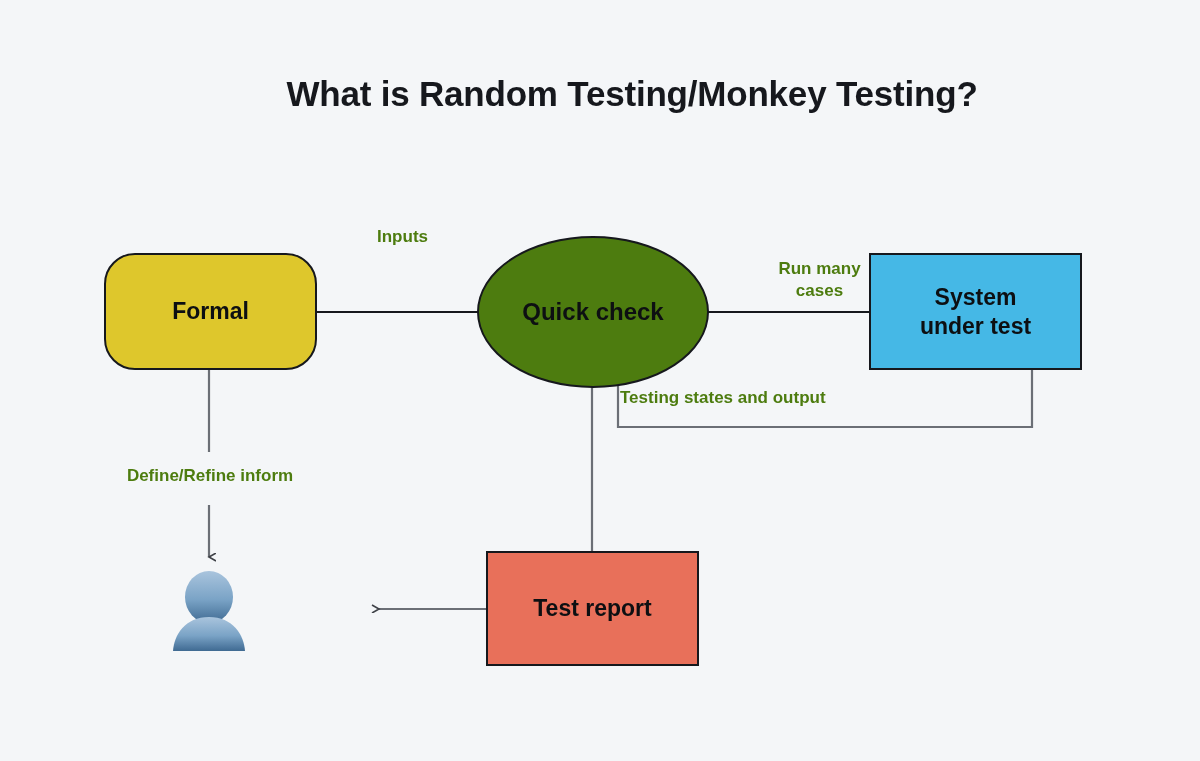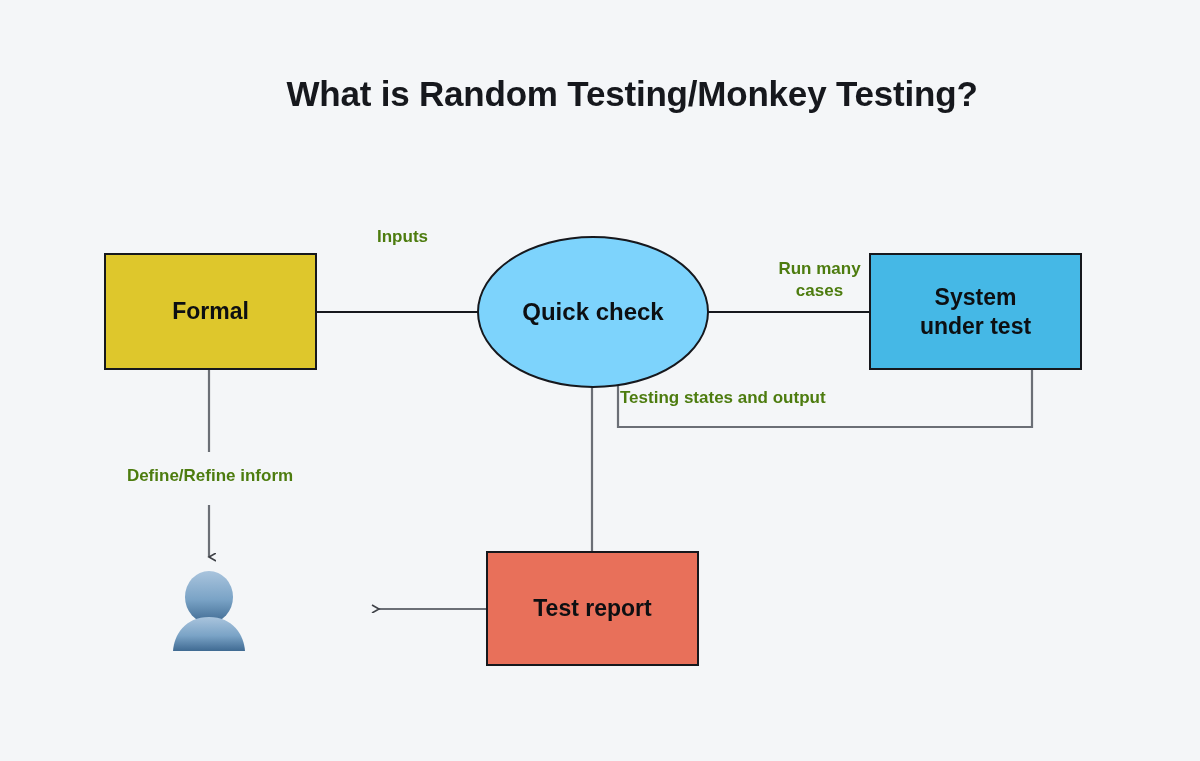--- a/index.html
+++ b/index.html
@@ -125,25 +125,25 @@
       <line x1="209" y1="505" x2="209" y2="557" marker-end="url(#arrow-down)"></line>
       <line x1="486" y1="609" x2="379" y2="609" marker-end="url(#arrow-left)"></line>
     </g>
 
     <g transform="translate(172,573)">
       <ellipse cx="37" cy="24" rx="24" ry="26" fill="url(#person-grad)"></ellipse>
       <path d="M37,44 C13,44 2,62 1,78 L73,78 C72,62 61,44 37,44 Z" fill="url(#person-grad)"></path>
     </g>
   </svg>
 
-  <div class="node node-formal" style="background:#DEC72C;">
+  <div class="node node-formal" style="background:#DEC72C;border-radius:31px;">
     <span>Formal</span>
   </div>
 
-  <div class="node node-quickcheck" style="background:#7dd3fc;">
+  <div class="node node-quickcheck" style="background:#4d7c0f;">
     <span>Quick check</span>
   </div>
 
   <div class="node node-sut" style="background:#45B8E6;">
     <span style="white-space:pre-line;">System
 under test</span>
   </div>
 
   <div class="node node-report" style="background:#E8705A;align-items:center;">
     <span>Test report</span>

